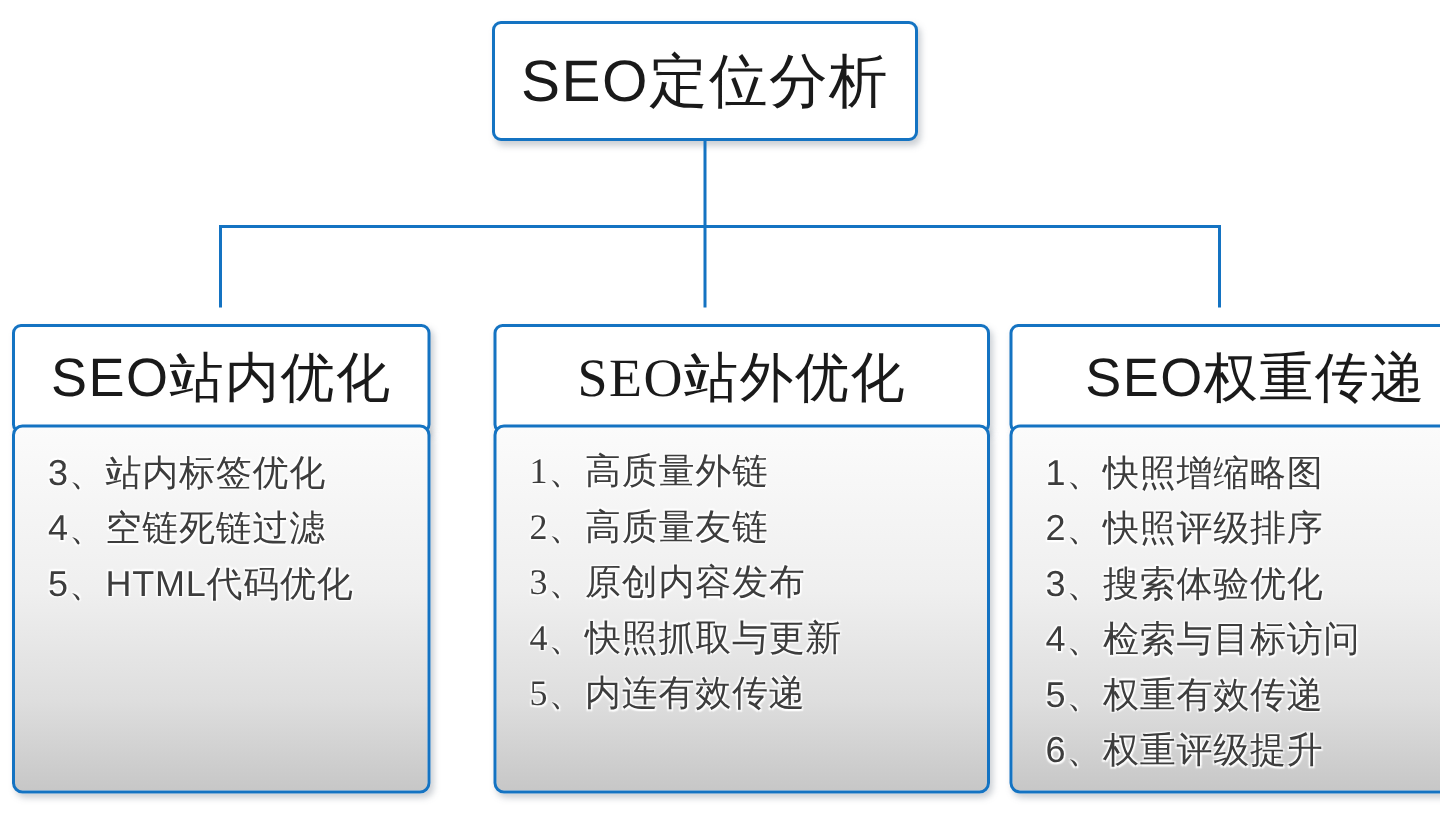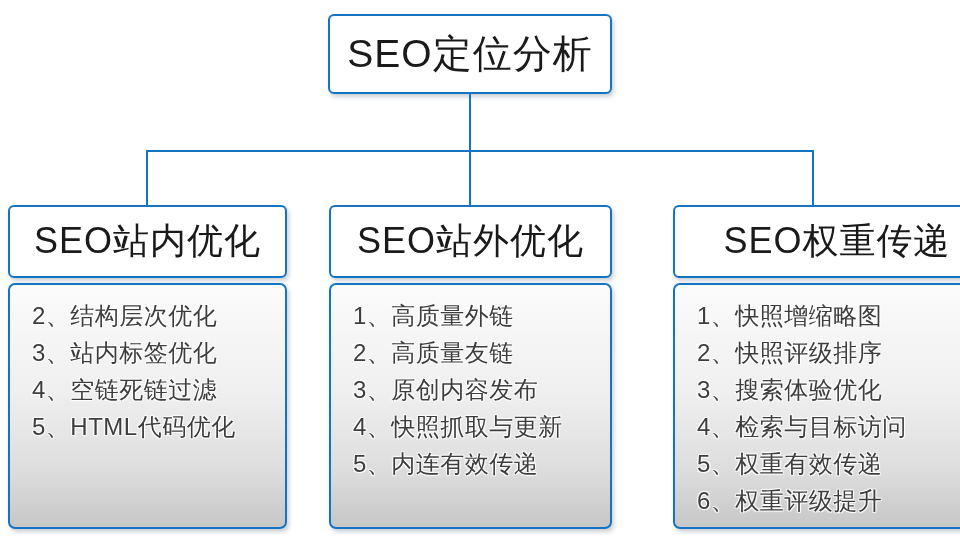--- a/index.html
+++ b/index.html
@@ -31,38 +31,38 @@
   }
   .root-box {
     left: 328px;
     top: 14px;
     width: 284px;
     height: 80px;
     font-size: 39px;
     letter-spacing: 1px;
   }
   .header-box {
-    top: 205px;
+    top: 216px;
     height: 73px;
     font-size: 36px;
     letter-spacing: 1px;
   }
   .list-box {
     position: absolute;
     box-sizing: border-box;
     top: 283px;
     height: 246px;
     border: 2.5px solid #1473c2;
     border-radius: 7px;
     background: linear-gradient(to bottom, #fbfbfb 0%, #efefef 45%, #dedede 75%, #c7c7c7 100%);
     box-shadow: 2px 3px 4px rgba(110, 120, 135, 0.35);
     padding: 12px 0 0 22px;
   }
   .col-1 { left: 8px;   width: 279px; }
-  .col-2 { left: 329px; width: 283px; }
+  .col-2 { left: 329px; width: 331px; font-family: Liberation Serif, serif; }
   .col-3 { left: 673px; width: 328px; }
 
   .list-item {
     font-size: 24px;
     line-height: 37px;
     color: #3d3d3d;
     letter-spacing: 0.5px;
     white-space: nowrap;
     text-shadow: 1px 1px 1px rgba(255,255,255,0.95),
                 -1px -1px 1px rgba(255,255,255,0.95),
@@ -88,21 +88,20 @@
 
   <div class="line line-v" style="left:469px; top:94px;  height:111px;"></div>
   <div class="line line-h" style="left:146px; top:150px; width:668px;"></div>
   <div class="line line-v" style="left:146px; top:150px; height:55px;"></div>
   <div class="line line-v" style="left:812px; top:150px; height:55px;"></div>
 
   <div class="node-box header-box col-1">
     <span>SEO站内优化</span>
   </div>
   <div class="list-box col-1">
-    <div class="list-item">2、结构层次优化</div>
     <div class="list-item">3、站内标签优化</div>
     <div class="list-item">4、空链死链过滤</div>
     <div class="list-item">5、HTML代码优化</div>
   </div>
 
   <div class="node-box header-box col-2">
     <span>SEO站外优化</span>
   </div>
   <div class="list-box col-2">
     <div class="list-item">1、高质量外链</div>

